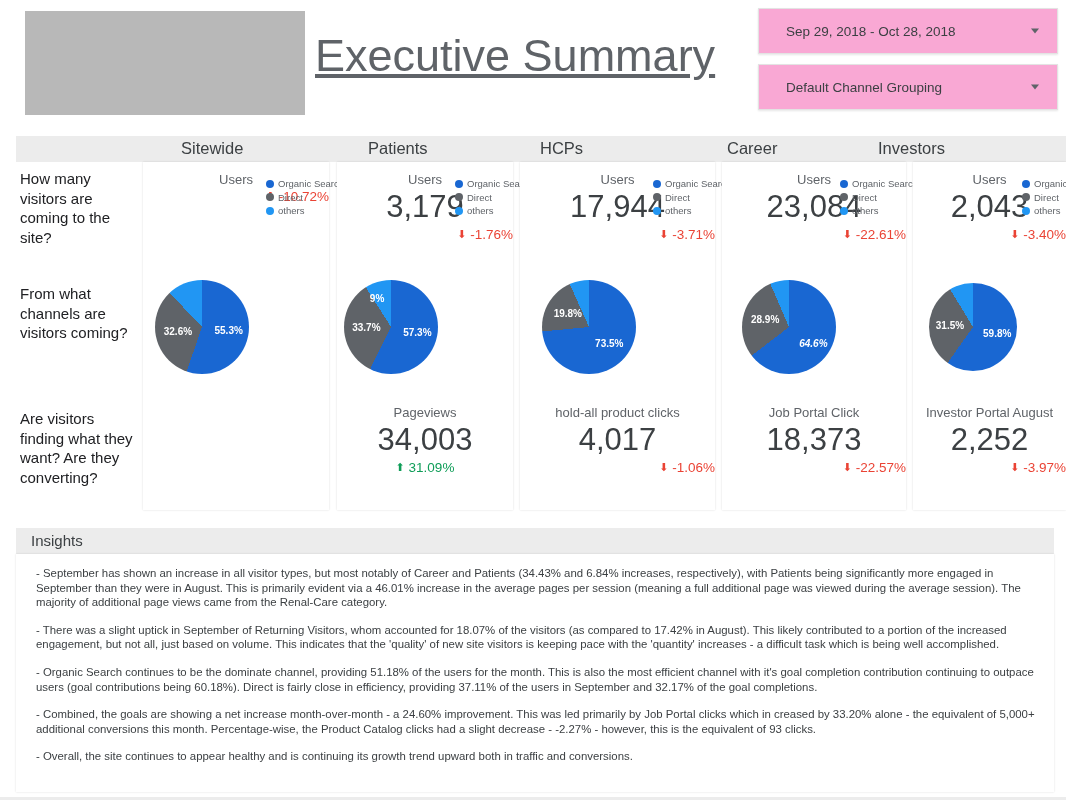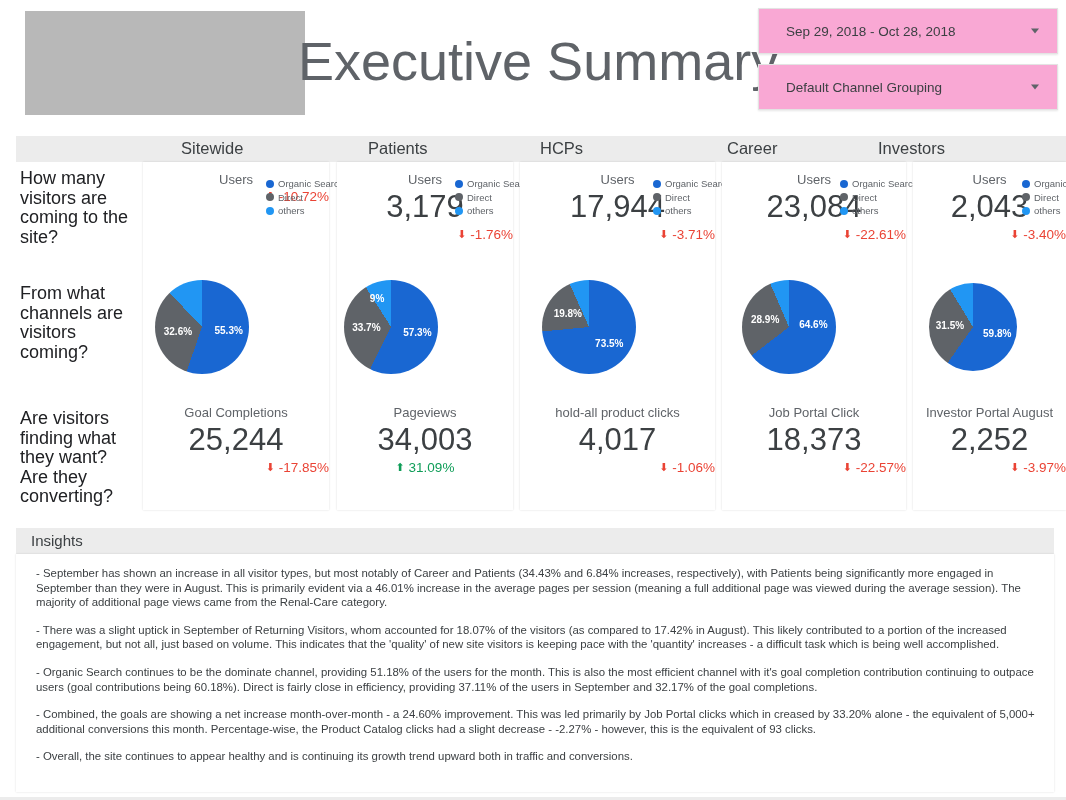--- a/index.html
+++ b/index.html
@@ -24,27 +24,28 @@
   .logo-placeholder {
     position: absolute;
     left: 25px;
     top: 11px;
     width: 280px;
     height: 104px;
     background: #b8b8b8;
   }
   .page-title {
     position: absolute;
-    left: 298px;
+    left: 315px;
     top: 30px;
-    font-size: 54px;
+    font-size: 45px;
     color: #5f6368;
     font-weight: 400;
     letter-spacing: 0px;
     white-space: nowrap;
+    text-decoration: underline;
   }
   .control-stack {
     position: absolute;
     right: 8px;
     top: 8px;
     width: 300px;
   }
   .control-box {
     position: relative;
     height: 44px;
@@ -98,21 +99,21 @@
   }
   .label-col {
     position: absolute;
     left: 20px;
     top: 0;
     width: 120px;
     height: 348px;
   }
   .row-label {
     position: absolute;
-    font-size: 18px;
+    font-size: 15px;
     line-height: 19.5px;
     color: #202124;
   }
   .row-label.r1 { top: 7px; }
   .row-label.r2 { top: 122px; }
   .row-label.r3 { top: 247px; }
 
   .card {
     position: absolute;
     top: 0;
@@ -263,25 +264,20 @@
     <div class="row-label r1" style="width:118px">How many visitors are coming to the site?</div>
     <div class="row-label r2" style="width:118px">From what channels are visitors coming?</div>
     <div class="row-label r3" style="width:118px">Are visitors finding what they want?  Are they converting?</div>
   </div>
   <div id="cards-host">
       <div class="card" style="left: 143px; width: 186px;">
         <div class="metric top">
           <div class="metric-label">Users</div>
           <div class="metric-delta down"><span class="arrow">⬇</span> <span class="delta-text">-10.72%</span></div>
         </div>
-        <div class="metric bottom">
-          <div class="metric-label">Goal Completions</div>
-          <div class="metric-value">25,244</div>
-          <div class="metric-delta down"><span class="arrow">⬇</span> <span class="delta-text">-17.85%</span></div>
-        </div>
       </div>
       <div class="pie" style="left: 155px; top: 118px; width: 94px; height: 94px; background: conic-gradient(rgb(25, 103, 210) 0deg, rgb(25, 103, 210) 199.08deg, rgb(95, 99, 104) 199.08deg, rgb(95, 99, 104) 316.44deg, rgb(33, 150, 243) 316.44deg, rgb(33, 150, 243) 360deg);"></div>
       <div class="pie-slice-label" style="left: 214.492px; top: 163.284px;">55.3%</div>
       <div class="pie-slice-label" style="left: 163.738px; top: 164.48px;">32.6%</div>
       <div class="legend" style="left: 266px;">
         <div class="legend-row">
           <span class="legend-dot" style="background: rgb(25, 103, 210);"></span>
           <span class="legend-text">Organic Search</span>
         </div>
         <div class="legend-row">
@@ -358,21 +354,21 @@
           <div class="metric-value">23,084</div>
           <div class="metric-delta down"><span class="arrow">⬇</span> <span class="delta-text">-22.61%</span></div>
         </div>
         <div class="metric bottom">
           <div class="metric-label">Job Portal Click</div>
           <div class="metric-value">18,373</div>
           <div class="metric-delta down"><span class="arrow">⬇</span> <span class="delta-text">-22.57%</span></div>
         </div>
       </div>
       <div class="pie" style="left: 742px; top: 118px; width: 94px; height: 94px; background: conic-gradient(rgb(25, 103, 210) 0deg, rgb(25, 103, 210) 232.56deg, rgb(95, 99, 104) 232.56deg, rgb(95, 99, 104) 336.6deg, rgb(33, 150, 243) 336.6deg, rgb(33, 150, 243) 360deg);"></div>
-      <div class="pie-slice-label" style="left: 799.178px; top: 157px;">64.6%</div>
+      <div class="pie-slice-label" style="left: 799.178px; top: 176px; font-style: italic;">64.6%</div>
       <div class="pie-slice-label" style="left: 750.982px; top: 152.493px;">28.9%</div>
       <div class="legend" style="left: 840px;">
         <div class="legend-row">
           <span class="legend-dot" style="background: rgb(25, 103, 210);"></span>
           <span class="legend-text">Organic Search</span>
         </div>
         <div class="legend-row">
           <span class="legend-dot" style="background: rgb(95, 99, 104);"></span>
           <span class="legend-text">Direct</span>
         </div>

